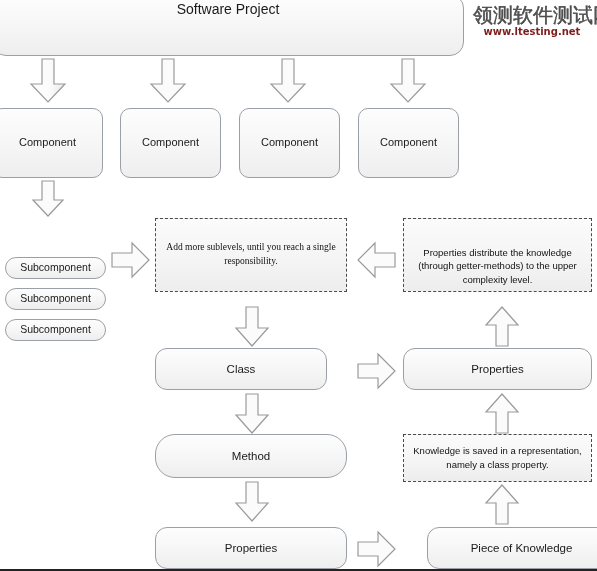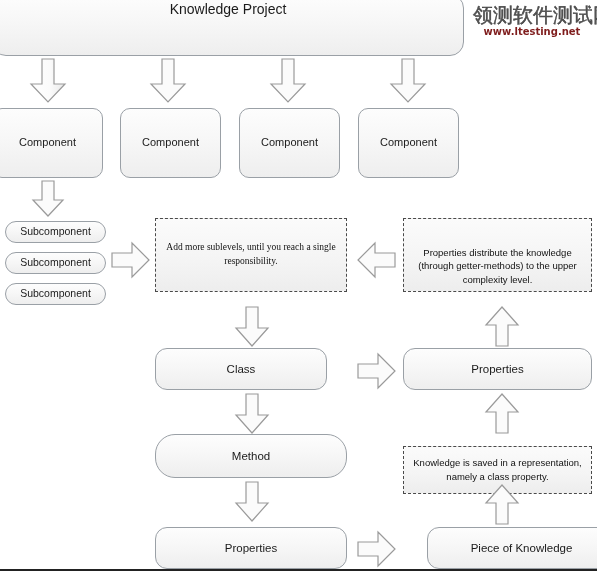--- a/index.html
+++ b/index.html
@@ -38,20 +38,21 @@
     align-items: flex-start;
     padding-top: 6px;
   }
   .node.component {
     border-radius: 10px;
     font-size: 11px;
   }
   .node.pill {
     border-radius: 12px;
     font-size: 10.5px;
+    margin-top: 36px;
   }
   .node.wide {
     border-radius: 12px;
     font-size: 11.5px;
   }
   .note {
     position: absolute;
     box-sizing: border-box;
     background: linear-gradient(to bottom, #fbfbfb 0%, #f4f4f4 60%, #ededed 100%);
     border: 1px dashed #4a4a4a;
@@ -107,21 +108,21 @@
     height: 2px;
     background: #222222;
   }
 </style>
 </head>
 <body>
 
 <div id="canvas">
 
   <div class="node header" style="left:-8px; top:-6px; width:472px; height:62px;">
-    <span>Knowledge Project</span>
+    <span>Software Project</span>
   </div>
 
   <div id="watermark">
     <div class="wm-cn">领测软件测试网</div>
     <div class="wm-url">www.ltesting.net</div>
   </div>
 
   <div class="arrow" style="left:29px; top:58px;">
     <svg width="38" height="46" viewBox="0 0 38 46">
       <defs>
@@ -231,21 +232,21 @@
 
   <div class="arrow" style="left:484px; top:393px;">
     <svg width="36" height="42" viewBox="0 0 36 42">
       <polygon points="18,1 34,19 24,19 24,40 12,40 12,19 2,19" fill="#fbfbfb" stroke="#9a9a9a" stroke-width="1.2"></polygon>
     </svg>
   </div>
 
   <div class="node wide" style="left:155px; top:434px; width:192px; height:44px;border-radius:20px;">
     <span>Method</span>
   </div>
-  <div class="note" style="left:403px; top:446px; width:189px; height:48px;justify-content:center;">
+  <div class="note" style="left:403px; top:434px; width:189px; height:48px;justify-content:center;">
     <span>Knowledge is saved in a representation, namely a class property.</span>
   </div>
 
   <div class="arrow" style="left:234px; top:481px;">
     <svg width="36" height="42" viewBox="0 0 36 42">
       <polygon points="12,1 24,1 24,22 34,22 18,40 2,22 12,22" fill="#fbfbfb" stroke="#9a9a9a" stroke-width="1.2"></polygon>
     </svg>
   </div>
 
   <div class="arrow" style="left:484px; top:484px;">

